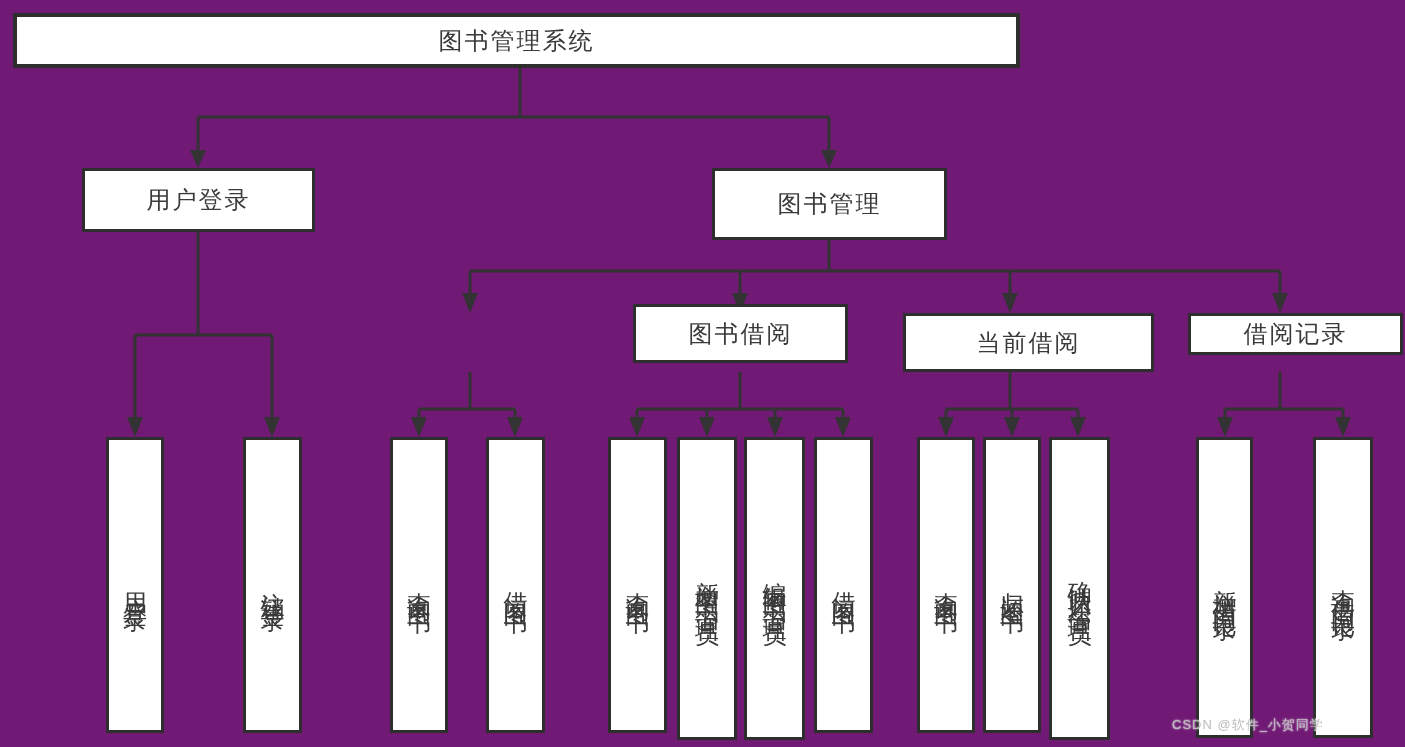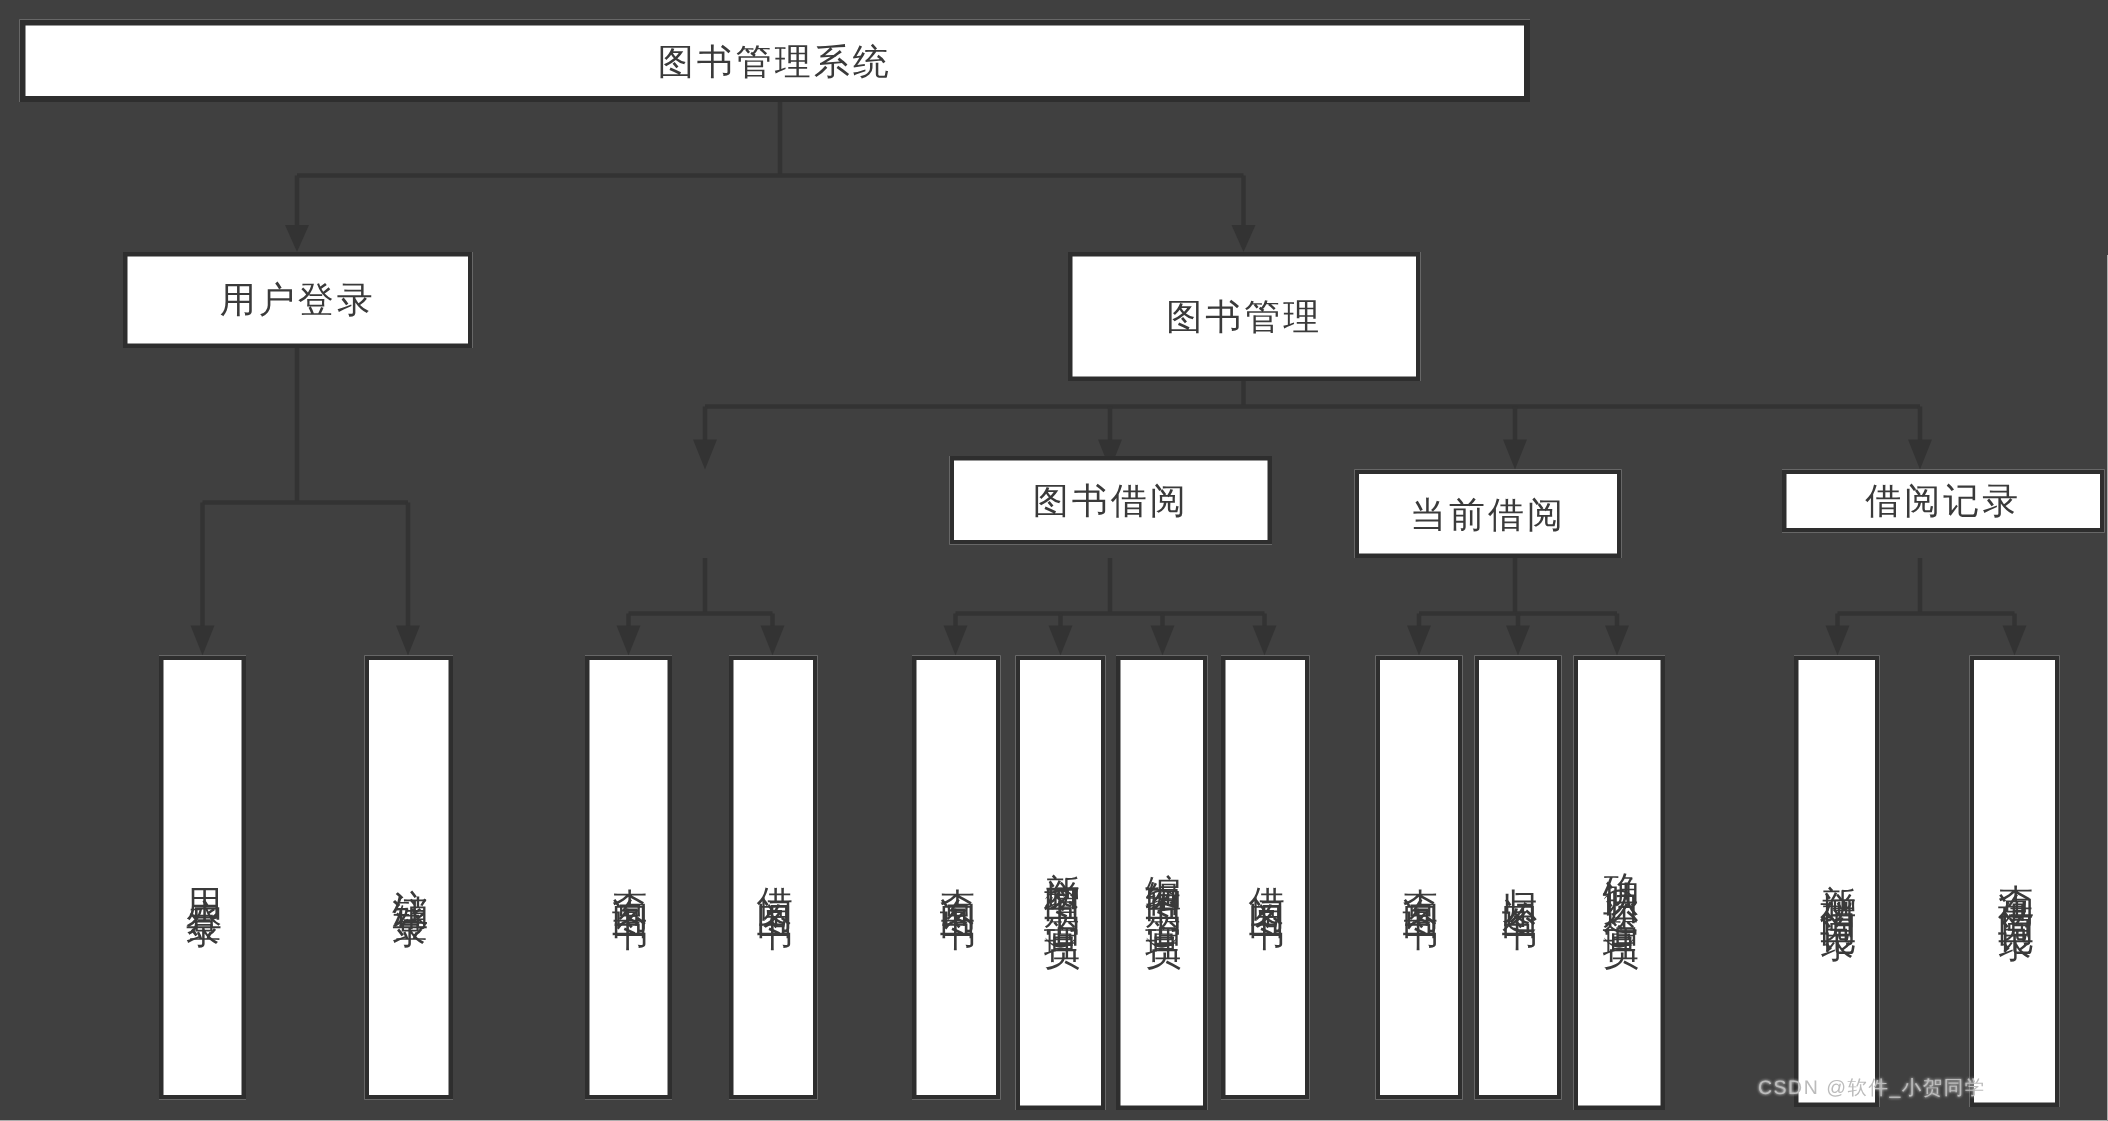--- a/index.html
+++ b/index.html
@@ -1,17 +1,17 @@
 <!DOCTYPE html>
 <html><head>
 <meta charset="utf-8">
 <style>
   html,body{margin:0;padding:0;background:#ffffff;}
   #stage{
-    position:relative;width:1405px;height:747px;background:#404040;overflow:hidden;
+    position:relative;width:1405px;height:747px;background:#701a75;overflow:hidden;
     font-family:"Liberation Sans","DejaVu Sans",sans-serif;color:#3a3a3a;
   }
   #wires{position:absolute;left:0;top:0;width:1405px;height:747px;}
   .node{
     position:absolute;box-sizing:border-box;background:#ffffff;
     border:3px solid #2e2e2e;display:flex;align-items:center;justify-content:center;
     font-size:24px;color:#3a3a3a;letter-spacing:2px;white-space:nowrap;
   }
   .vnode{
     position:absolute;box-sizing:border-box;background:#ffffff;
@@ -94,24 +94,24 @@
       <polygon points="1004,417 1020,417 1012,437"></polygon>
       <polygon points="1070,417 1086,417 1078,437"></polygon>
       <polygon points="1217,417 1233,417 1225,437"></polygon>
       <polygon points="1335,417 1351,417 1343,437"></polygon>
     </g>
   </svg>
 
   <div class="node" style="left:13px;top:13px;width:1007px;height:55px;border-width:4px;">图书管理系统</div>
 
   <div class="node" style="left:82px;top:168px;width:233px;height:64px;">用户登录</div>
-  <div class="node" style="left:712px;top:168px;width:235px;height:86px;font-family:Liberation Serif, serif;">图书管理</div>
+  <div class="node" style="left:712px;top:168px;width:235px;height:72px;font-family:Liberation Serif, serif;">图书管理</div>
 
   <div class="node" style="left:633px;top:304px;width:215px;height:59px;">图书借阅</div>
-  <div class="node" style="left:903px;top:313px;width:178px;height:59px;">当前借阅</div>
+  <div class="node" style="left:903px;top:313px;width:251px;height:59px;">当前借阅</div>
   <div class="node" style="left:1188px;top:313px;width:215px;height:42px;">借阅记录</div>
 
   <div class="vnode" style="left:106px;">
     <span class="vtext">用户登录</span>
   </div>
   <div class="vnode" style="left:243px;width:59px;">
     <span class="vtext">注销登录</span>
   </div>
 
   <div class="vnode" style="left:390px;">

